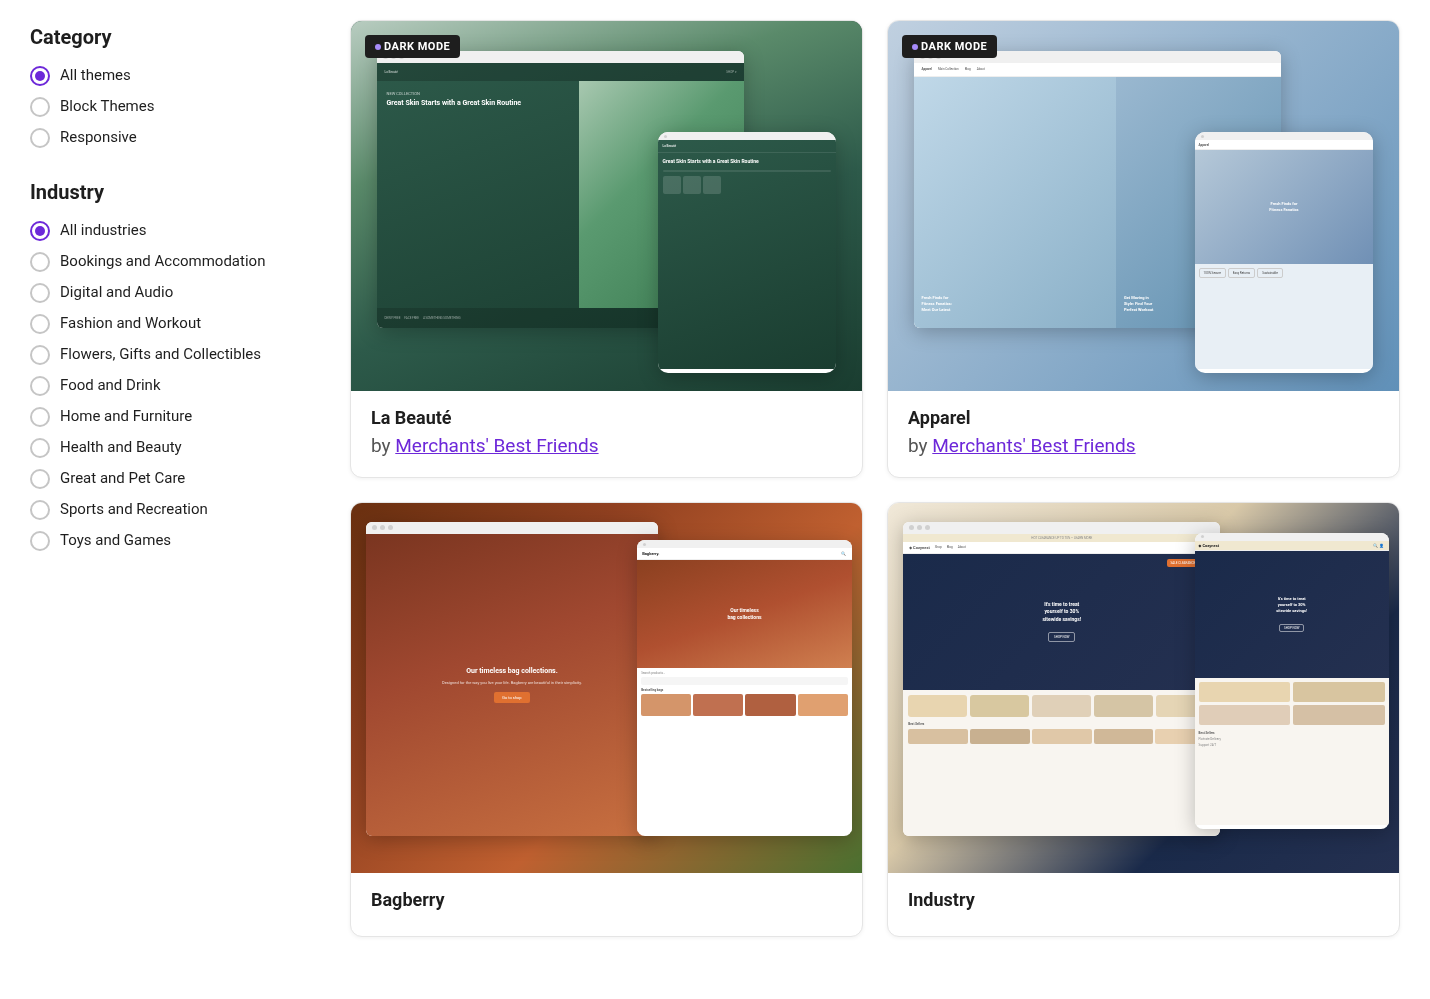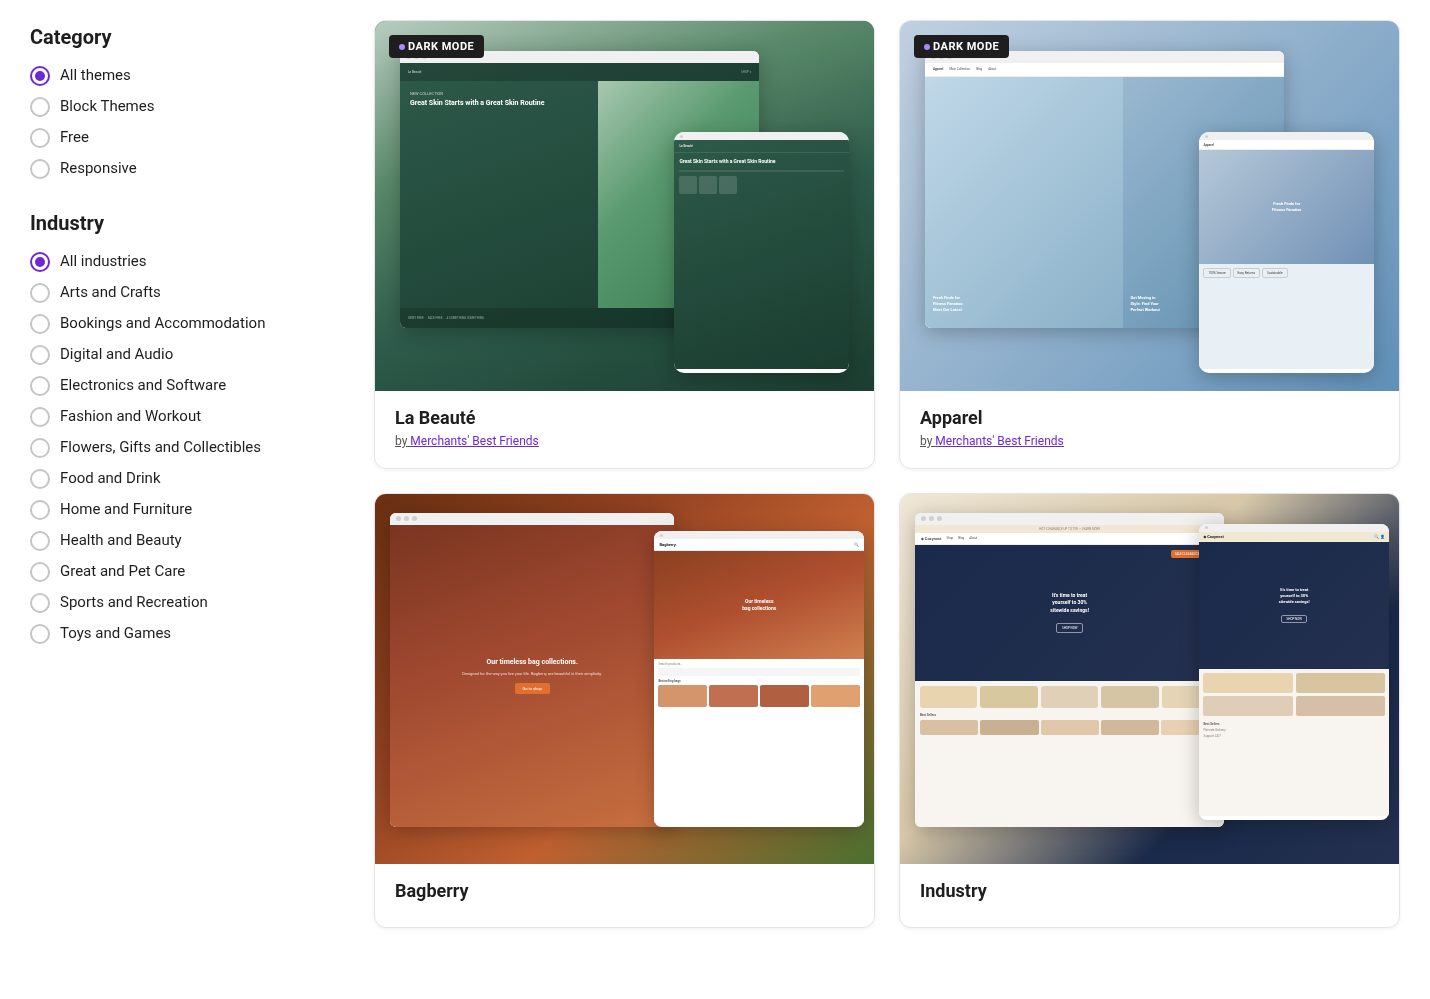--- a/index.html
+++ b/index.html
@@ -5,21 +5,21 @@
     * { box-sizing: border-box; margin: 0; padding: 0; }
     body {
       font-family: -apple-system, BlinkMacSystemFont, 'Segoe UI', Roboto, sans-serif;
       background: #fff;
       color: #1e1e1e;
       padding: 20px 30px;
     }
 
     .layout {
       display: flex;
-      gap: 64px;
+      gap: 40px;
       max-width: 1370px;
       justify-content: center;
     }
 
     
     .sidebar {
       width: 280px;
       flex-shrink: 0;
       padding-top: 5px;
     }
@@ -114,23 +114,22 @@
       padding: 16px 20px 20px;
     }
 
     .theme-name {
       font-size: 18px;
       font-weight: 700;
       margin-bottom: 6px;
     }
 
     .theme-author {
-      font-size: 12px;
+      font-size: 19px;
       color: #555;
-      text-decoration: underline;
     }
 
     .theme-author a {
       color: #6d28d9;
       text-decoration: underline;
       cursor: pointer;
     }
 
     
     .dark-mode-badge {
@@ -243,49 +242,37 @@
       <label class="radio-item">
         <input type="radio" name="category" checked="" style="">
         <span class="radio-label">All themes</span>
       </label>
       <label class="radio-item">
         <input type="radio" name="category" style="">
         <span class="radio-label">Block Themes</span>
       </label>
       <label class="radio-item">
         <input type="radio" name="category" style="">
-        <span class="radio-label">Free</span>
-      </label>
-      <label class="radio-item">
-        <input type="radio" name="category" style="">
         <span class="radio-label">Responsive</span>
       </label>
     </div>
 
     <h2 class="sidebar-section-title">Industry</h2>
     <div class="radio-group">
       <label class="radio-item">
         <input type="radio" name="industry" checked="" style="">
         <span class="radio-label">All industries</span>
       </label>
       <label class="radio-item">
         <input type="radio" name="industry" style="">
-        <span class="radio-label">Arts and Crafts</span>
-      </label>
-      <label class="radio-item">
-        <input type="radio" name="industry" style="">
         <span class="radio-label">Bookings and Accommodation</span>
       </label>
       <label class="radio-item">
         <input type="radio" name="industry" style="">
         <span class="radio-label">Digital and Audio</span>
-      </label>
-      <label class="radio-item">
-        <input type="radio" name="industry" style="">
-        <span class="radio-label">Electronics and Software</span>
       </label>
       <label class="radio-item">
         <input type="radio" name="industry" style="">
         <span class="radio-label">Fashion and Workout</span>
       </label>
       <label class="radio-item">
         <input type="radio" name="industry" style="">
         <span class="radio-label">Flowers, Gifts and Collectibles</span>
       </label>
       <label class="radio-item">

